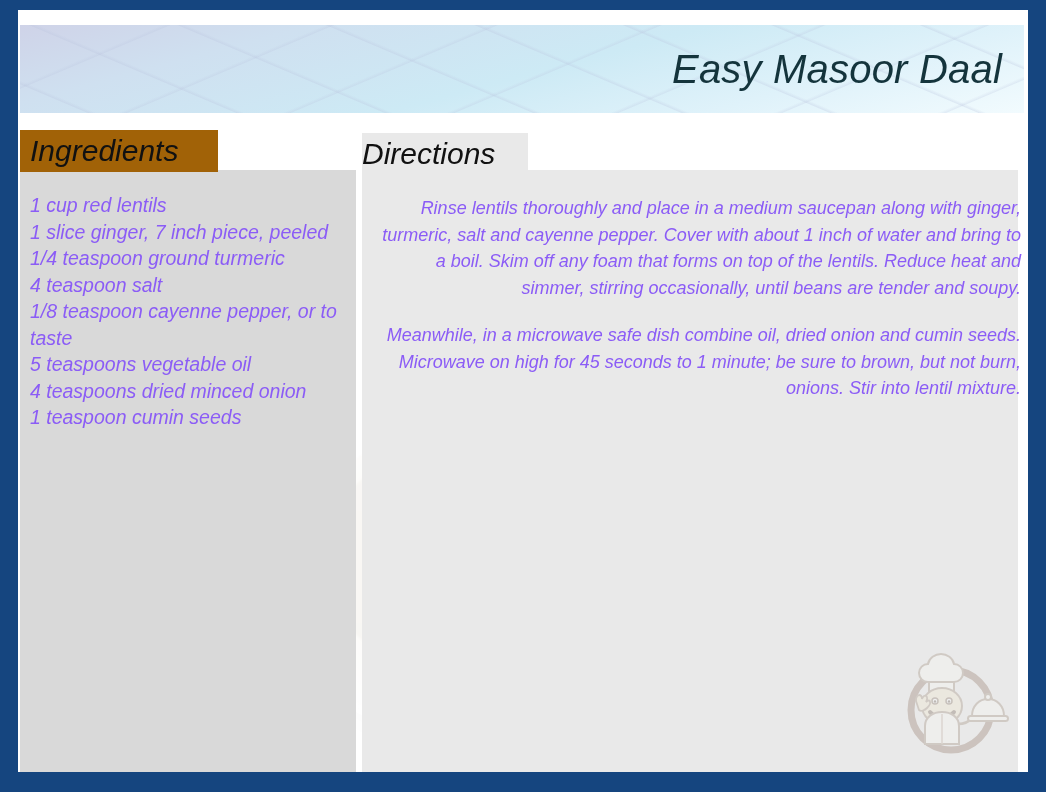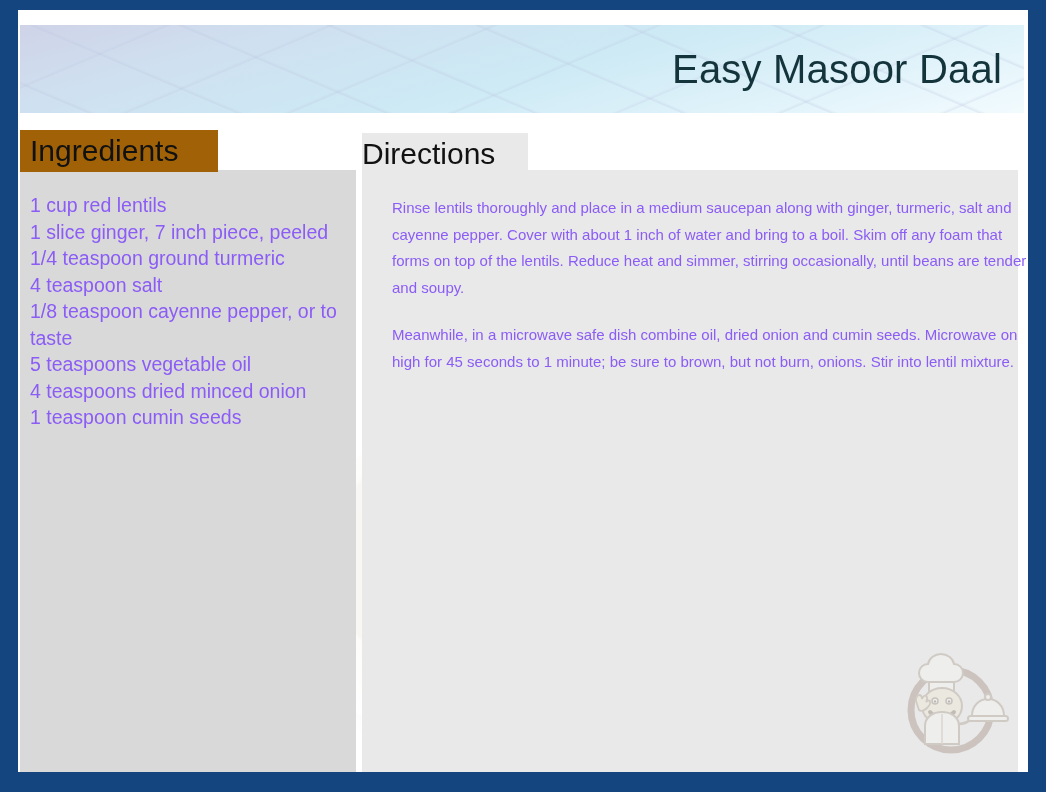--- a/index.html
+++ b/index.html
@@ -23,20 +23,21 @@
 
   
   .page {
     position: absolute;
     left: 18px;
     top: 10px;
     width: 1010px;
     height: 762px;
     background: #ffffff;
     overflow: hidden;
+    font-style: italic;
   }
 
   
   .banner {
     position: absolute;
     left: 2px;
     top: 15px;
     width: 1004px;
     height: 88px;
     background:
@@ -180,25 +181,26 @@
     line-height: 26.5px;
   }
   .ingredients-list div {
     white-space: nowrap;
   }
   .ingredients-list div.wrap {
     white-space: normal;
   }
 
   .directions-text {
-    left: 374px;
+    left: 353px;
     top: 185px;
     width: 650px;
-    font-size: 15px;
+    font-size: 18px;
     line-height: 26.5px;
+    text-align: right;
   }
   .directions-text p {
     margin: 0 0 21px 0;
   }
 
   
   .chef-logo {
     position: absolute;
     right: 18px;
     bottom: 10px;

